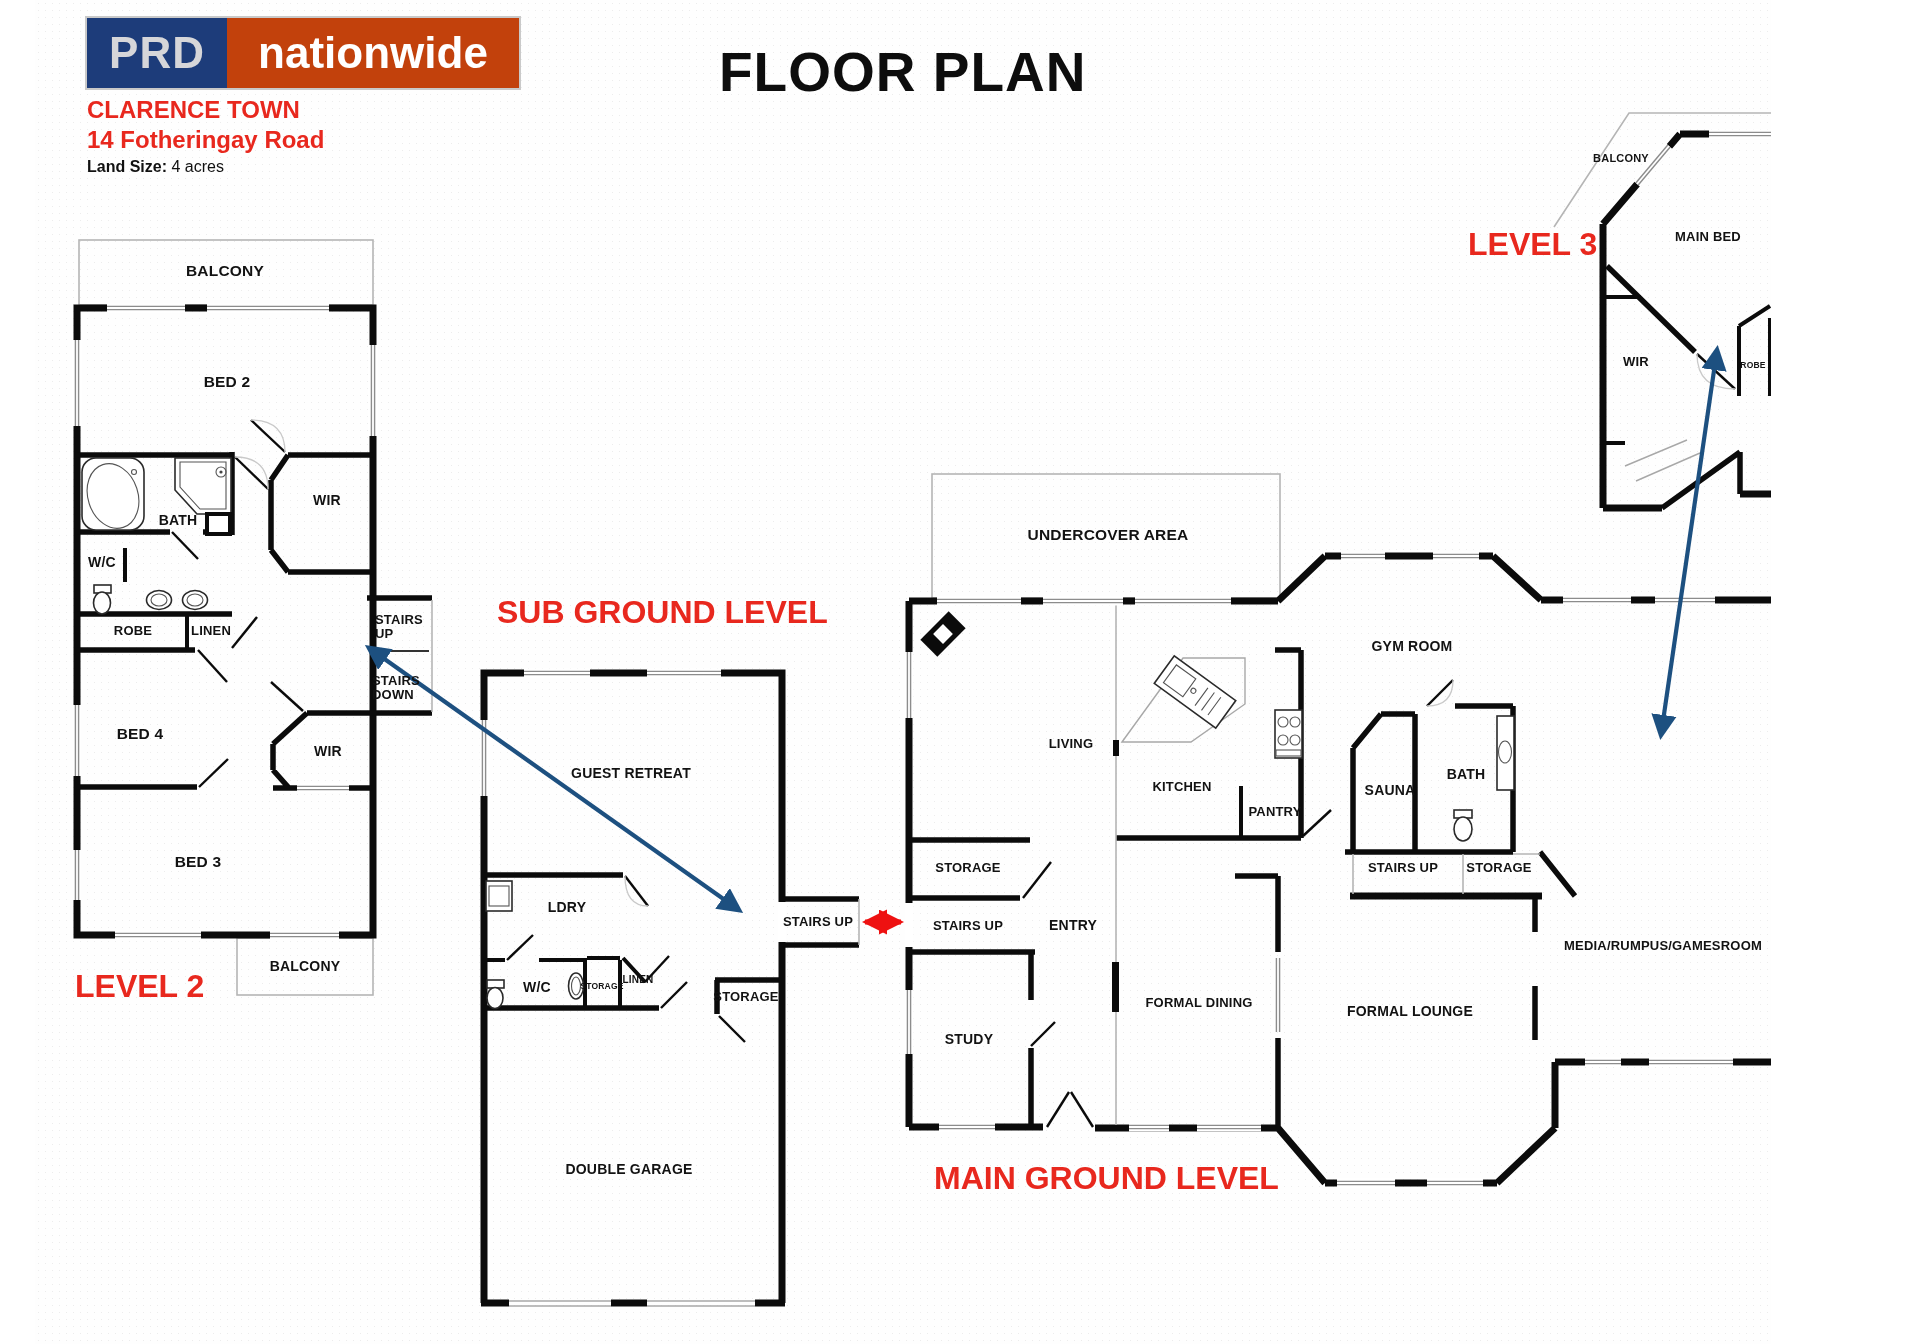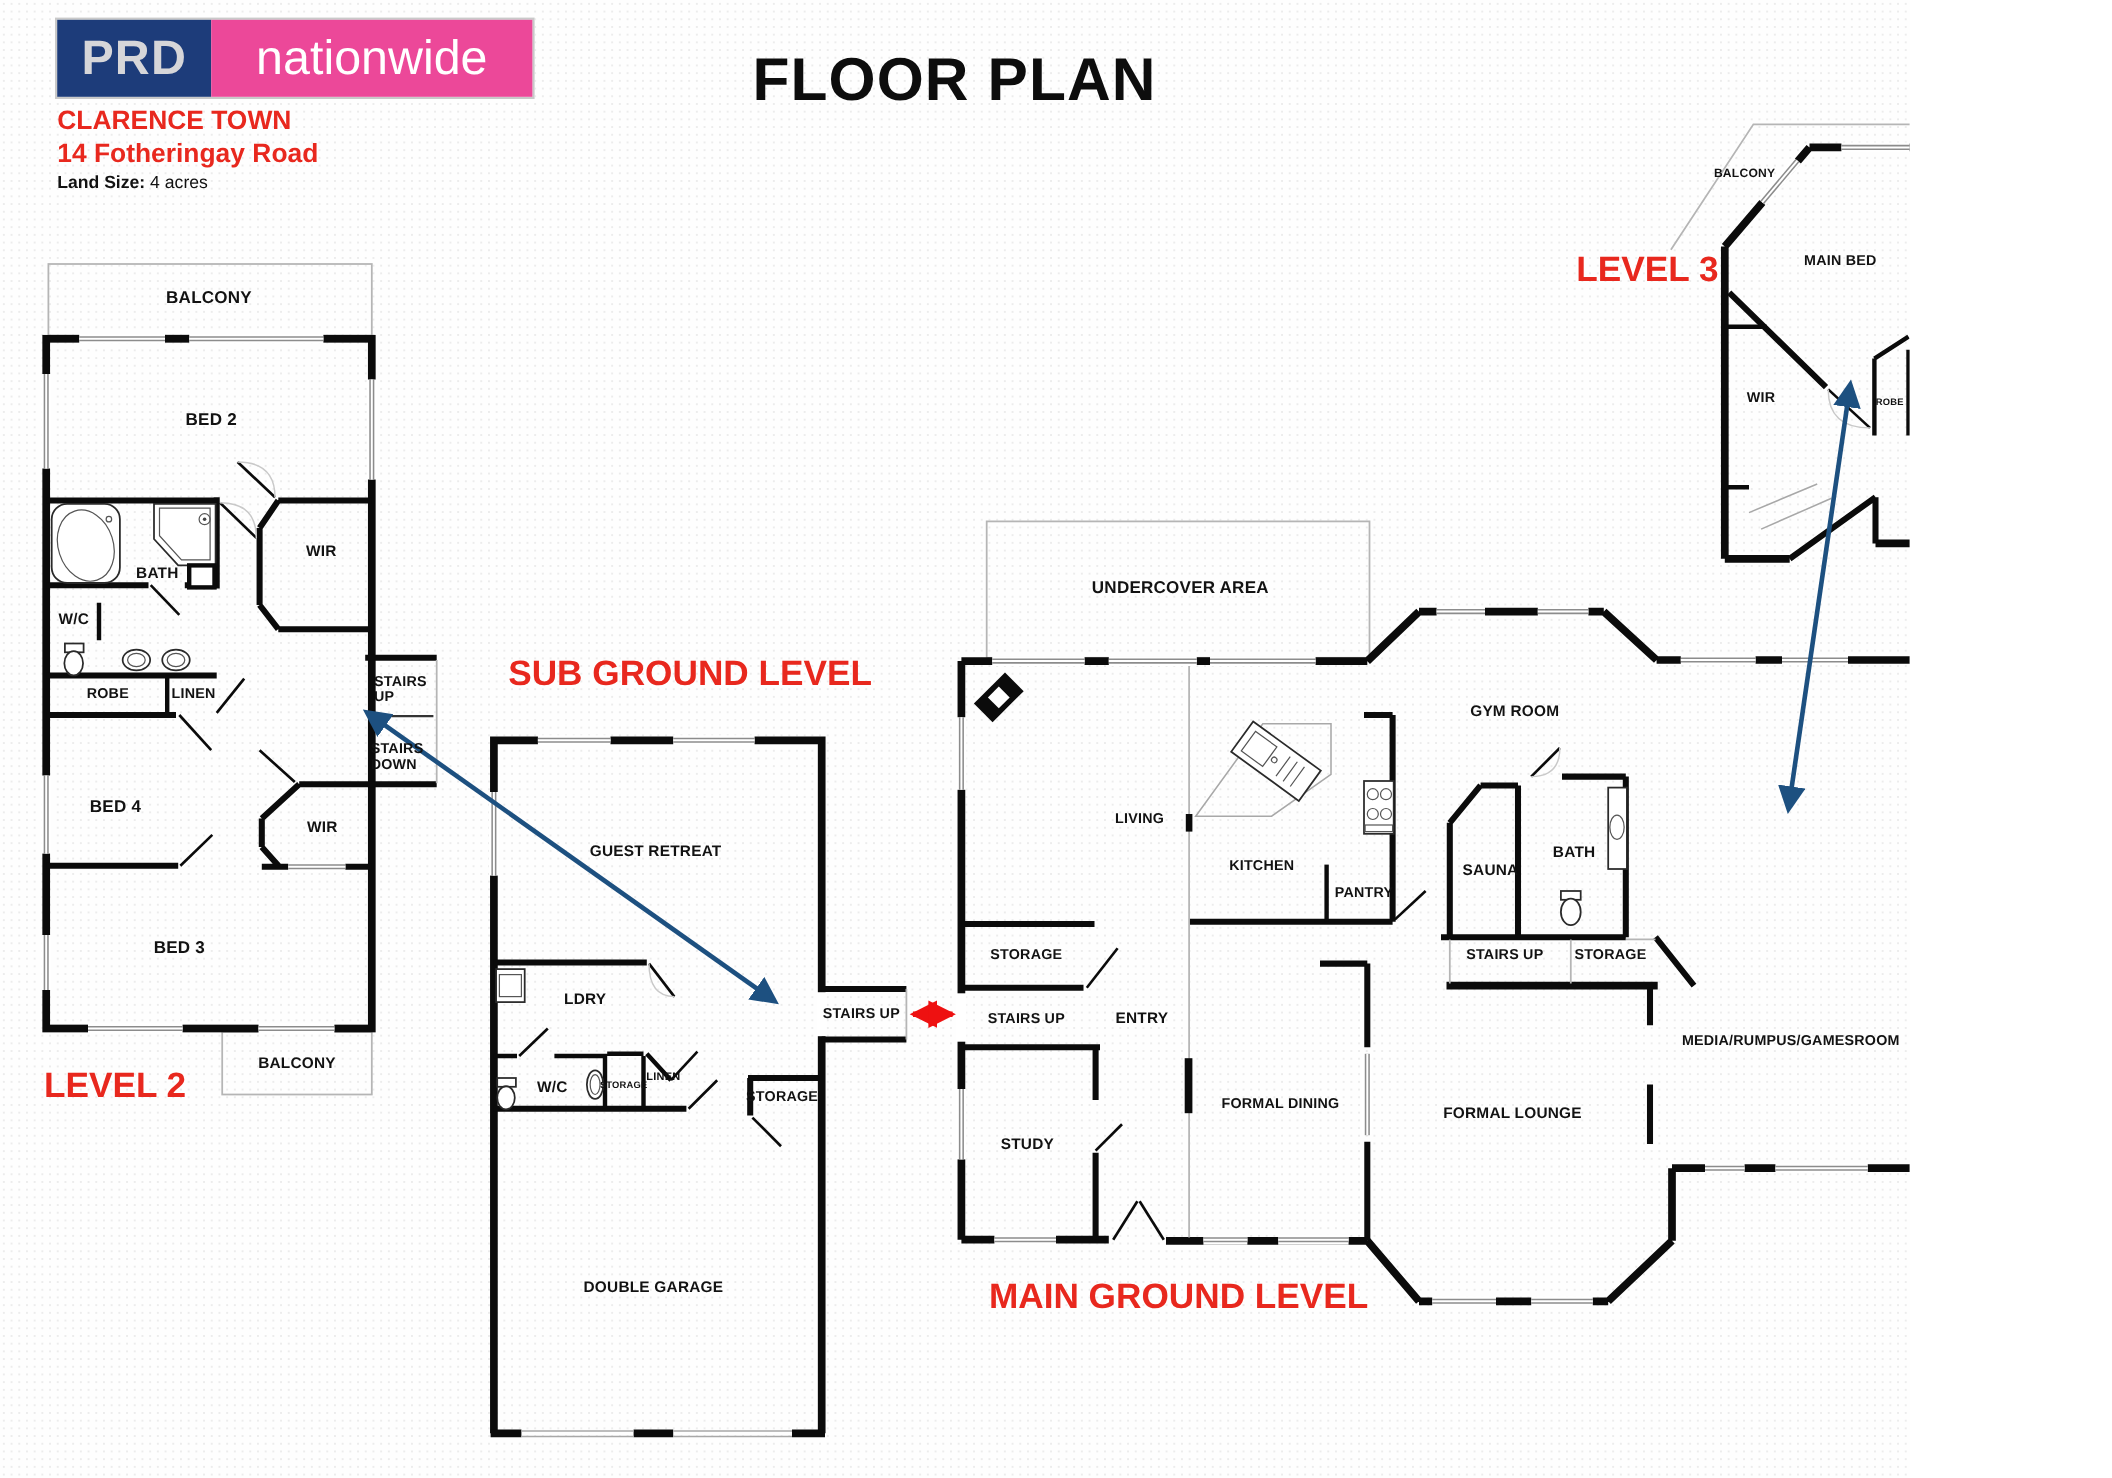--- a/index.html
+++ b/index.html
@@ -1,20 +1,20 @@
 <!DOCTYPE html>
 <html><head>
 <meta charset="utf-8">
 <style>
   html,body{margin:0;padding:0;background:#fff;}
   .canvas{position:relative;width:1736px;height:1344px;overflow:hidden;
     background:#fefefe;
     background-image:radial-gradient(#ececec 0.9px, rgba(0,0,0,0) 0.9px);
     background-size:7px 7px;
-    font-family:"Liberation Sans", sans-serif;}
+    font-family:"Liberation Sans", sans-serif;margin-left:35px;}
   svg.plan{position:absolute;left:0;top:0;width:1920px;height:1344px;}
 
   
   .w{stroke:#0b0b0b;fill:none;stroke-linecap:butt;}
   .w7{stroke-width:7;}
   .w5{stroke-width:5.5;}
   .w4{stroke-width:4;}
   .w2{stroke:#333;stroke-width:2.2;fill:none;}
   .thn{stroke:#b5b5b5;stroke-width:1.6;fill:none;}
   .thn2{stroke:#a8a8a8;stroke-width:1.4;fill:none;}
@@ -34,21 +34,21 @@
   .wrapw{white-space:normal;}
   .ltitle{position:absolute;font-weight:700;font-size:32px;color:#e8281e;white-space:nowrap;}
   .fp-title{position:absolute;left:684px;top:40px;font-weight:700;font-size:55px;
             color:#0d0d0d;letter-spacing:1px;white-space:nowrap;}
 
   
   .logo{position:absolute;left:50px;top:16px;width:432px;height:70px;display:flex;
         border:2px solid #c9c9c9;background:#fff;}
   .logo-prd{width:140px;background:#1d3c7a;color:#d6d6d9;font-weight:700;font-size:44px;
             display:flex;align-items:center;justify-content:center;letter-spacing:1px;}
-  .logo-nw{flex: 1;background:#ec4899;color:#fff;font-weight:400;font-size:44px;
+  .logo-nw{flex: 1;background:#c2410c;color:#fff;font-weight:700;font-size:44px;
            display:flex;align-items:center;justify-content:center;}
   .addr{position:absolute;left:52px;font-weight:700;font-size:24px;color:#e8281e;white-space:nowrap;}
   .land{position:absolute;left:52px;top:158px;font-size:16px;color:#111;white-space:nowrap;}
   .land b{font-weight:700;}
 </style>
 </head>
 <body>
 
 <div class="canvas">
 

